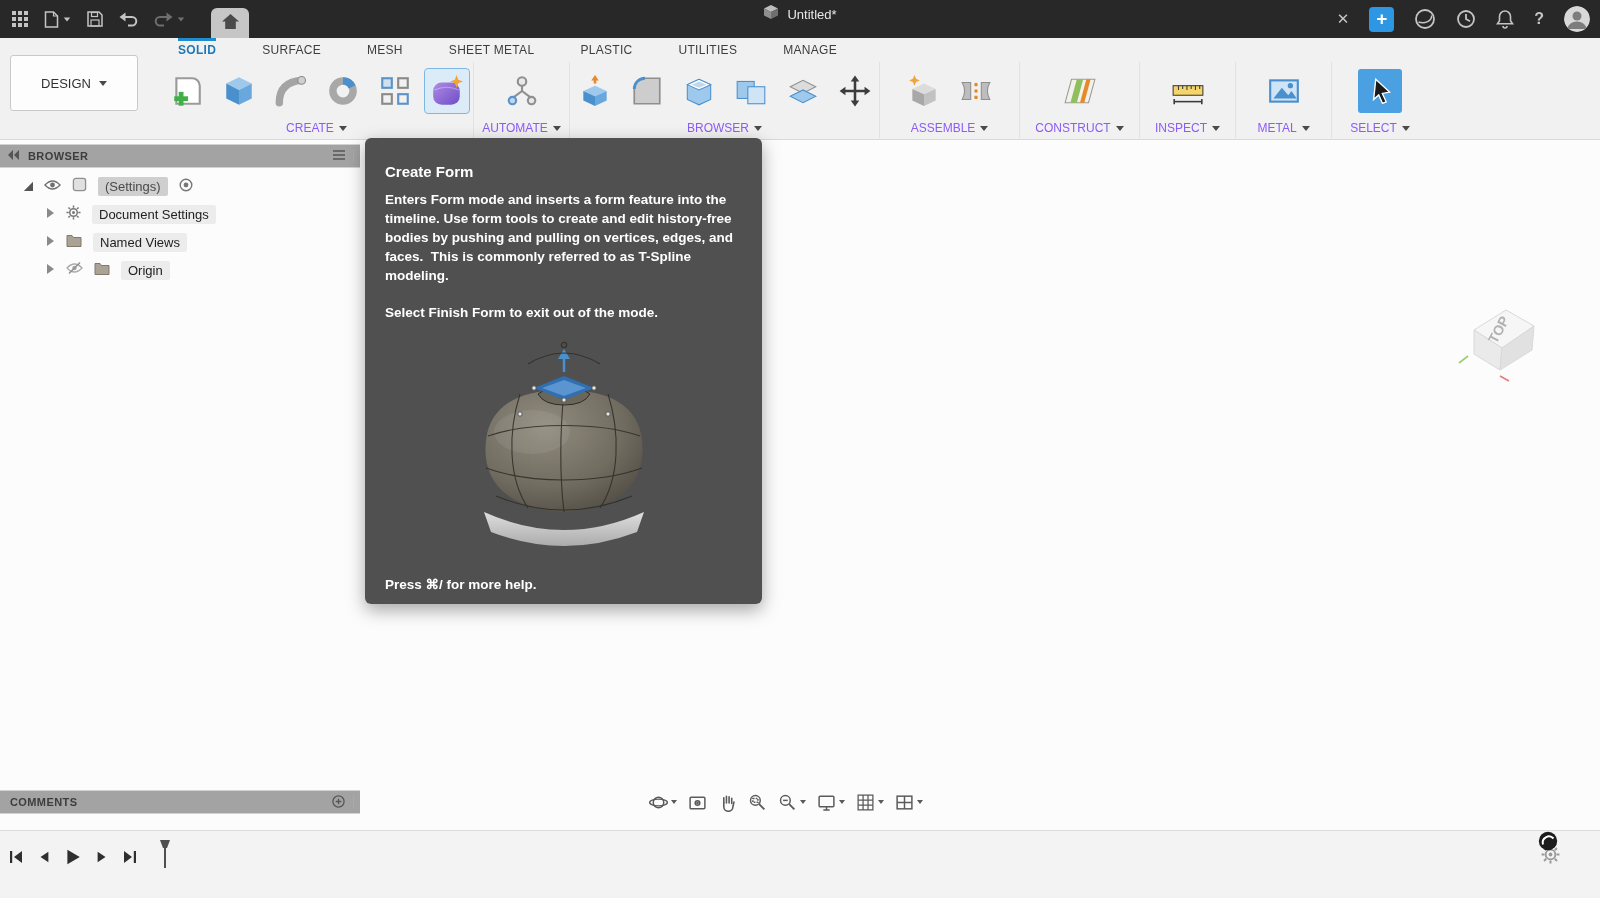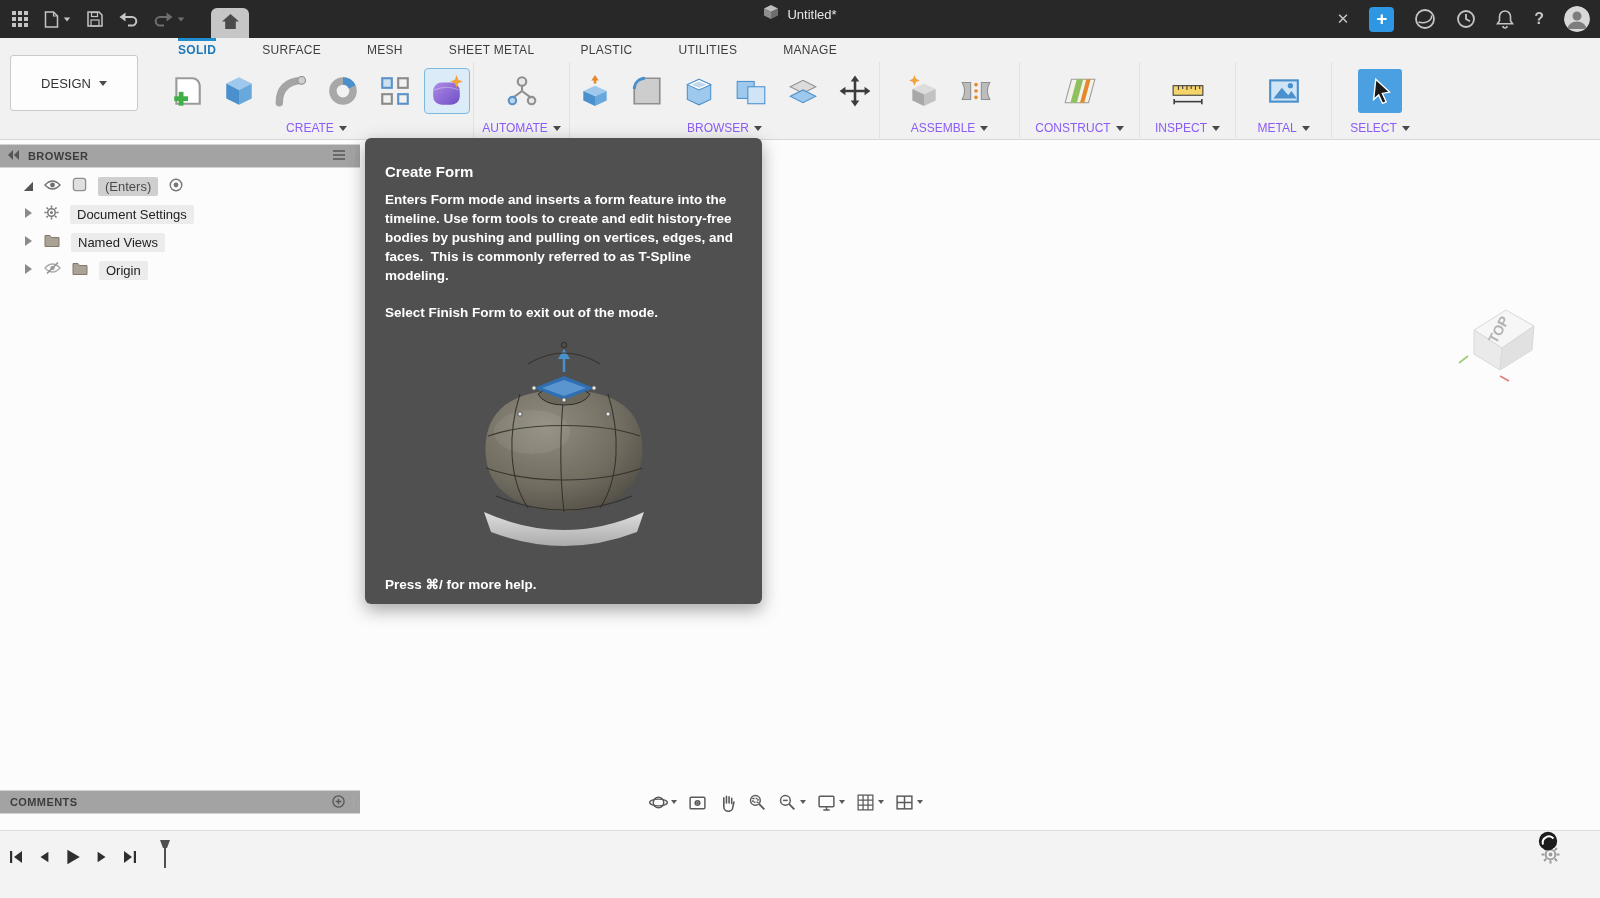--- a/index.html
+++ b/index.html
@@ -47,21 +47,21 @@
   
   .panel-header { position:absolute; left:0; width:360px; height:24px; background:#a3a3a3; border-top:1px solid #d2d2d2; border-bottom:1px solid #d2d2d2; display:flex; align-items:center; font-size:11px; font-weight:bold; color:#3d3d3d; letter-spacing:.4px; }
   .browser-header { top:144px; }
   .comments-header { top:790px; }
   .ph-spacer { flex:1; }
   .ph-right { display:flex; align-items:center; gap:8px; padding-right:6px; }
   .ph-divider { width:1px; height:14px; background:#aaa; }
   .tree { position:absolute; left:0; top:172px; width:360px; }
   .tree-row { height:28px; display:flex; align-items:center; gap:11px; font-size:13px; color:#222; }
   .tree-row.root { padding-left:22px; }
-  .tree-row.child { padding-left:24px; }
+  .tree-row.child { padding-left:46px; }
   .pill { padding:2px 7px; border-radius:2px; background:#ececec; }
   .pill.selected { background:#cfcfcf; color:#4a4a4a; }
 
   
   .tooltip { position:absolute; left:365px; top:138px; width:397px; height:466px; background:rgba(74,74,74,.97); border-radius:6px; box-shadow:0 6px 18px rgba(0,0,0,.35); color:#fff; padding:25px 20px; z-index:50; }
   .tt-title { font-size:15px; font-weight:bold; margin-bottom:10px; }
   .tt-p { font-size:13.5px; font-weight:bold; line-height:19px; margin-bottom:18px; white-space:pre-wrap; }
   .tt-img { display:flex; justify-content:center; margin-top:2px; }
   .tt-footer { position:absolute; left:20px; bottom:12px; font-size:13.5px; font-weight:bold; }
 
@@ -455,21 +455,21 @@
       <svg width="17" height="12" viewBox="0 0 17 12">
           <path d="M1 6 Q8.5 -2 16 6 Q8.5 14 1 6 z" fill="none" stroke="#6f6f6f" stroke-width="1.4"></path>
           <circle cx="8.5" cy="6" r="2.4" fill="#6f6f6f"></circle>
         </svg>
     </span>
     <span>
       <svg width="15" height="15" viewBox="0 0 16 16">
           <rect x="1.5" y="1.5" width="13" height="13" rx="2.5" fill="#e0e0e0" stroke="#8f8f8f" stroke-width="1.4"></rect>
         </svg>
     </span>
-    <span class="pill selected">(Enters)</span>
+    <span class="pill selected">(Settings)</span>
     <span>
       <svg width="14" height="14" viewBox="0 0 14 14">
           <circle cx="7" cy="7" r="5.8" fill="none" stroke="#777" stroke-width="1.4"></circle>
           <circle cx="7" cy="7" r="2.4" fill="#777"></circle>
         </svg>
     </span>
   </div>
 
   <div class="tree-row child">
     <span>

